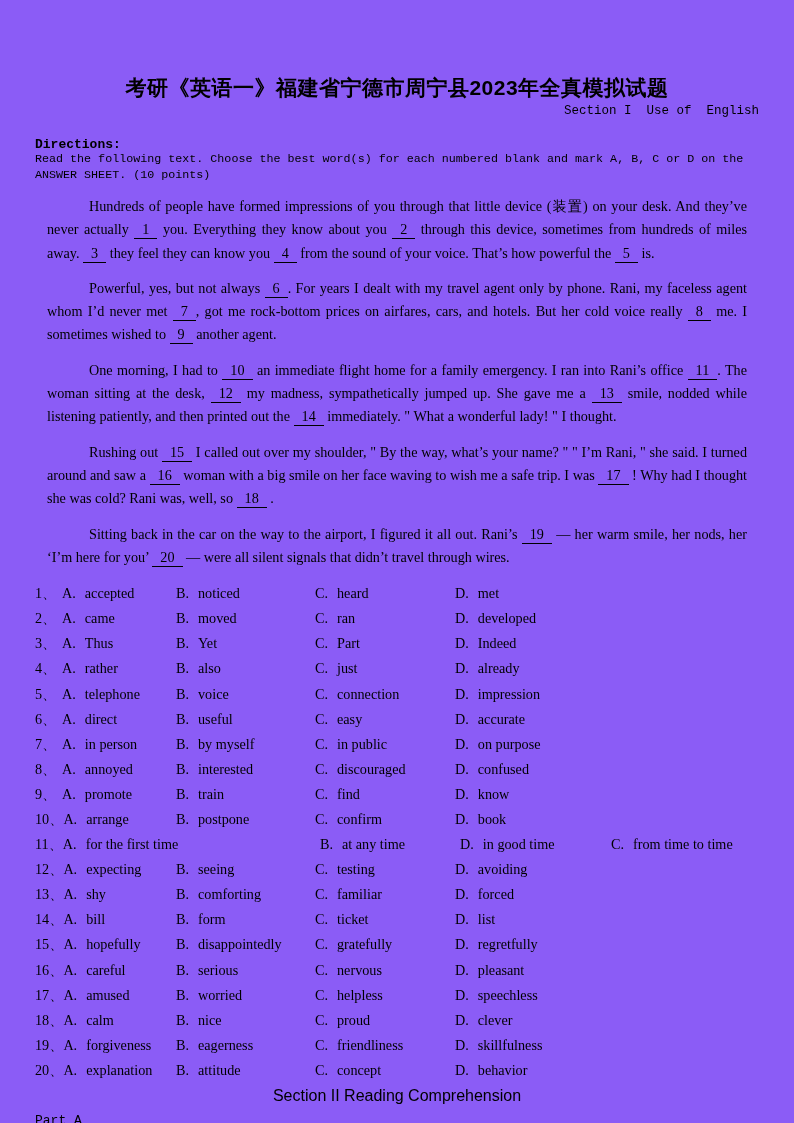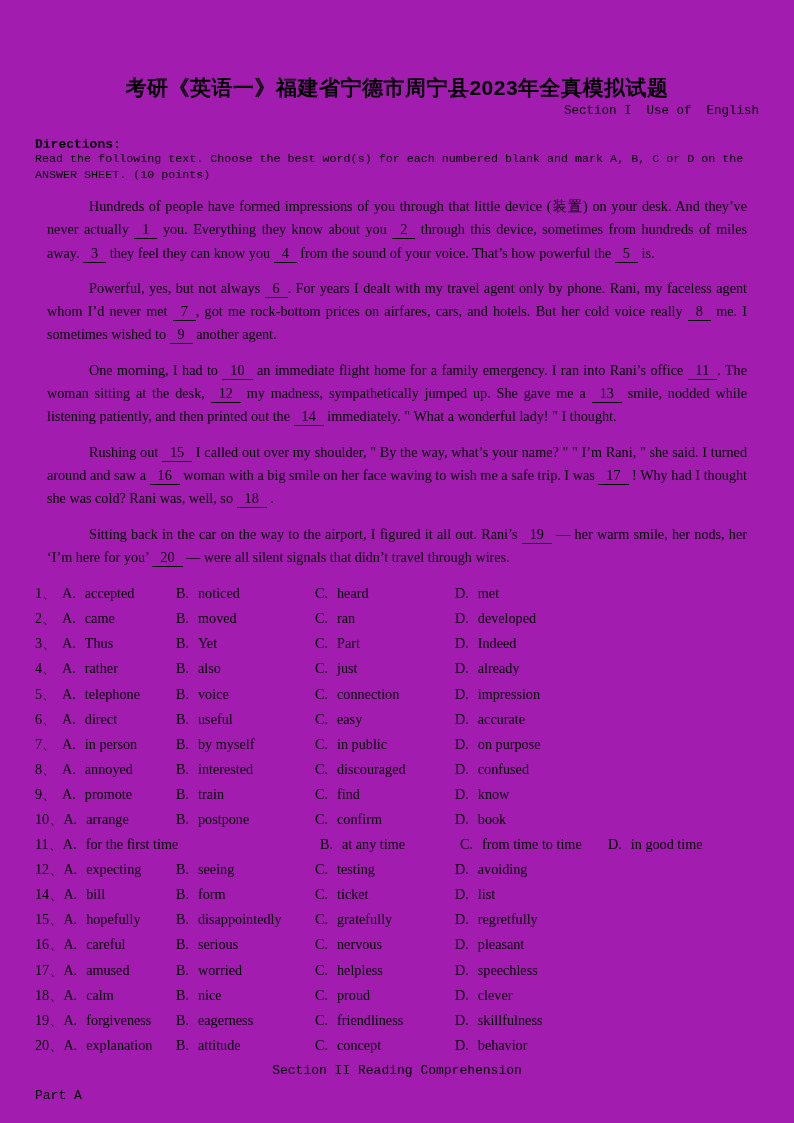--- a/index.html
+++ b/index.html
@@ -1,21 +1,21 @@
 <!DOCTYPE html>
 <html><head>
 <meta charset="utf-8">
 <style>
   html, body { margin: 0; padding: 0; background: #ffffff; }
   .page {
     position: relative;
     width: 794px;
     height: 1123px;
     margin: 0 auto;
-    background: #a21caf;
+    background: #8b5cf6;
     color: #000000;
     box-sizing: border-box;
     padding: 76px 35px 0 35px;
     overflow: hidden;
     font-family: "Liberation Serif", serif;
   }
   .doc-title {
     font-family: "Liberation Sans", "DejaVu Sans", sans-serif;
     font-weight: bold;
     font-size: 21px;
@@ -66,22 +66,22 @@
   .q-row .c0 { width: 141px; }
   .q-row .c1 { width: 139px; }
   .q-row .c2 { width: 140px; }
   .q-row .c3 { flex: 1; }
   .q-row.wide .c0 { width: 285px; }
   .q-row.wide .c1 { width: 140px; }
   .q-row.wide .c2 { width: 148px; }
   .q-num { display: inline-block; min-width: 27px; }
   .opt-letter { margin-right: 9px; }
   .section2-heading {
-    font-family: Liberation Mono, monospace;
-    font-size: 13px;
+    font-family: Liberation Sans, sans-serif;
+    font-size: 16px;
     line-height: 16px;
     margin-top: 5px;
     text-align: center;
   }
   .part-label {
     font-family: "Liberation Mono", "DejaVu Sans Mono", monospace;
     font-size: 13px;
     line-height: 16px;
     margin-top: 9px;
   }
@@ -158,28 +158,34 @@
       </div>
       <div class="q-row">
         <div class="cell c0"><span class="q-num">10、</span><span class="opt-letter">A.</span><span class="opt-word">arrange</span></div>
         <div class="cell c1"><span class="opt-letter">B.</span><span class="opt-word">postpone</span></div>
         <div class="cell c2"><span class="opt-letter">C.</span><span class="opt-word">confirm</span></div>
         <div class="cell c3"><span class="opt-letter">D.</span><span class="opt-word">book</span></div>
       </div>
       <div class="q-row wide">
         <div class="cell c0"><span class="q-num">11、</span><span class="opt-letter">A.</span><span class="opt-word">for the first time</span></div>
         <div class="cell c1"><span class="opt-letter">B.</span><span class="opt-word">at any time</span></div>
+        <div class="cell c3"><span class="opt-letter">D.</span><span class="opt-word">in good time</span></div>
         <div class="cell c2"><span class="opt-letter">C.</span><span class="opt-word">from time to time</span></div>
-        <div class="cell c3"><span class="opt-letter">D.</span><span class="opt-word">in good time</span></div>
       </div>
       <div class="q-row">
         <div class="cell c0"><span class="q-num">12、</span><span class="opt-letter">A.</span><span class="opt-word">expecting</span></div>
         <div class="cell c1"><span class="opt-letter">B.</span><span class="opt-word">seeing</span></div>
         <div class="cell c2"><span class="opt-letter">C.</span><span class="opt-word">testing</span></div>
         <div class="cell c3"><span class="opt-letter">D.</span><span class="opt-word">avoiding</span></div>
+      </div>
+      <div class="q-row">
+        <div class="cell c0"><span class="q-num">13、</span><span class="opt-letter">A.</span><span class="opt-word">shy</span></div>
+        <div class="cell c1"><span class="opt-letter">B.</span><span class="opt-word">comforting</span></div>
+        <div class="cell c2"><span class="opt-letter">C.</span><span class="opt-word">familiar</span></div>
+        <div class="cell c3"><span class="opt-letter">D.</span><span class="opt-word">forced</span></div>
       </div>
       <div class="q-row">
         <div class="cell c0"><span class="q-num">14、</span><span class="opt-letter">A.</span><span class="opt-word">bill</span></div>
         <div class="cell c1"><span class="opt-letter">B.</span><span class="opt-word">form</span></div>
         <div class="cell c2"><span class="opt-letter">C.</span><span class="opt-word">ticket</span></div>
         <div class="cell c3"><span class="opt-letter">D.</span><span class="opt-word">list</span></div>
       </div>
       <div class="q-row">
         <div class="cell c0"><span class="q-num">15、</span><span class="opt-letter">A.</span><span class="opt-word">hopefully</span></div>
         <div class="cell c1"><span class="opt-letter">B.</span><span class="opt-word">disappointedly</span></div>

